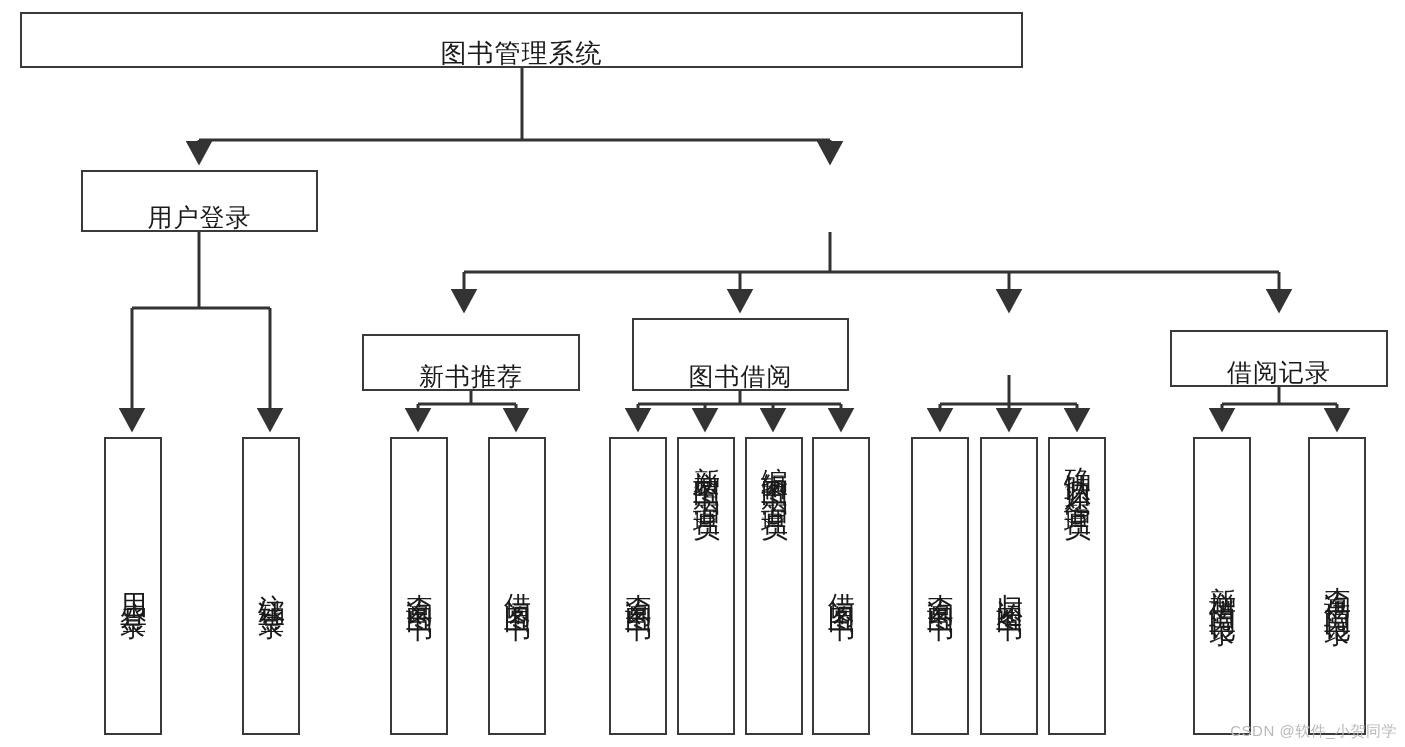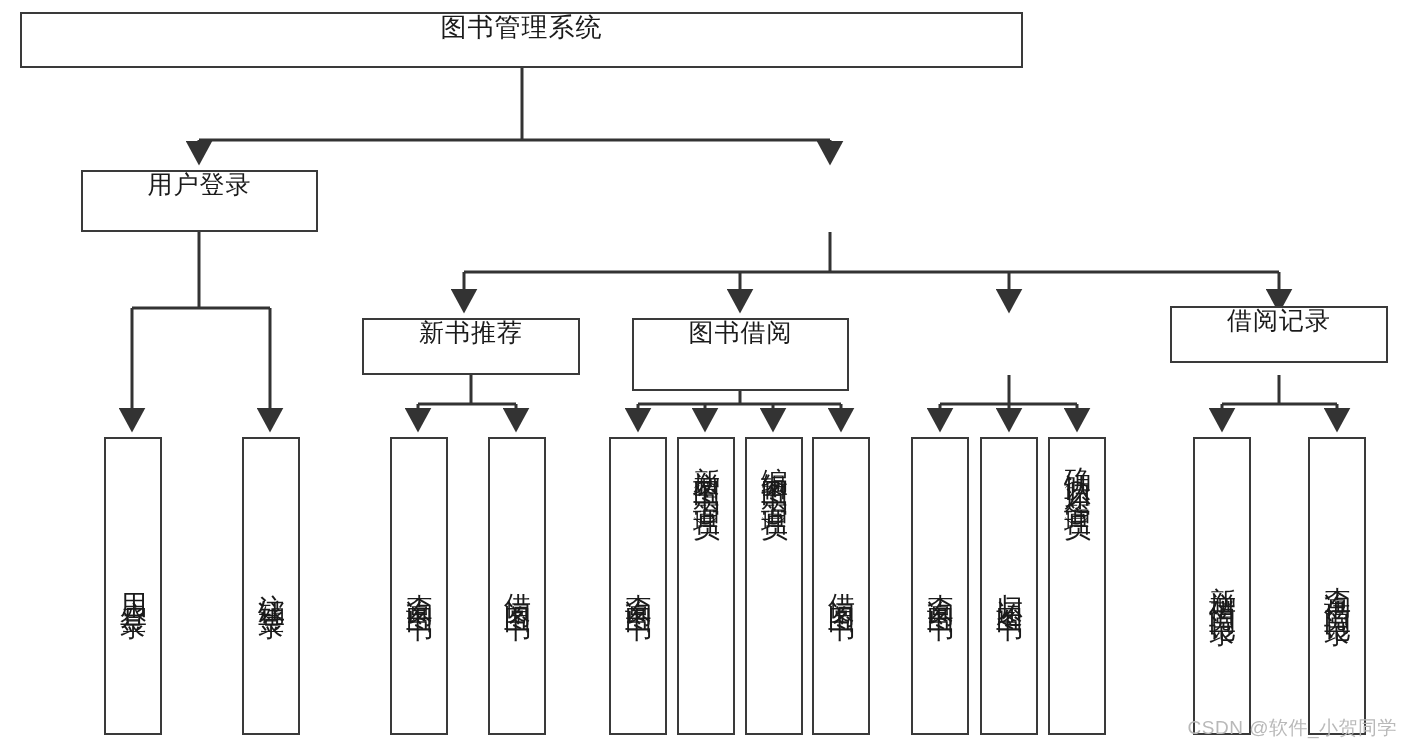--- a/index.html
+++ b/index.html
@@ -22,21 +22,21 @@
     width: 1405px;
     height: 747px;
     pointer-events: none;
   }
   .node {
     position: absolute;
     box-sizing: border-box;
     background: #ffffff;
     border: 2.5px solid #3a3a3a;
     display: flex;
-    align-items: flex-start;
+    align-items: flex-end;
     justify-content: center;
     color: #1a1a1a;
   }
   .node .lbl {
     display: block;
     white-space: pre;
     line-height: 1.0;
   }
   
   .node.h .lbl {
@@ -60,21 +60,21 @@
     writing-mode: vertical-rl;
     text-orientation: upright;
     font-size: 27px;
     line-height: 1.0;
     letter-spacing: 7px;
   }
   .watermark {
     position: absolute;
     right: 8px;
     bottom: 6px;
-    font-size: 19px;
+    font-size: 15px;
     color: #b9b9b9;
     white-space: nowrap;
     letter-spacing: 0.5px;
     text-align: center;
   }
 </style>
 </head>
 <body>
 
 <div id="stage">
@@ -130,27 +130,27 @@
   </svg>
 
   <div class="node h title" style="left:20px; top:12px; width:1003px; height:56px;">
     <span class="lbl">图书管理系统</span>
   </div>
 
   <div class="node h" style="left:81px; top:170px; width:237px; height:62px;">
     <span class="lbl">用户登录</span>
   </div>
 
-  <div class="node h" style="left:362px; top:318px; width:218px; height:57px;">
+  <div class="node h" style="left:362px; top:334px; width:218px; height:57px;">
     <span class="lbl">新书推荐</span>
   </div>
   <div class="node h" style="left:632px; top:318px; width:217px; height:73px;">
     <span class="lbl">图书借阅</span>
   </div>
-  <div class="node h" style="left:1170px; top:306px; width:218px; height:57px;">
+  <div class="node h" style="left:1170px; top:330px; width:218px; height:57px;">
     <span class="lbl">借阅记录</span>
   </div>
 
   <div class="node v mid" style="left:104px; top:437px; width:58px; height:298px;">
     <span class="lbl">用户登录</span>
   </div>
   <div class="node v mid" style="left:242px; top:437px; width:58px; height:298px;">
     <span class="lbl">注销登录</span>
   </div>
 

